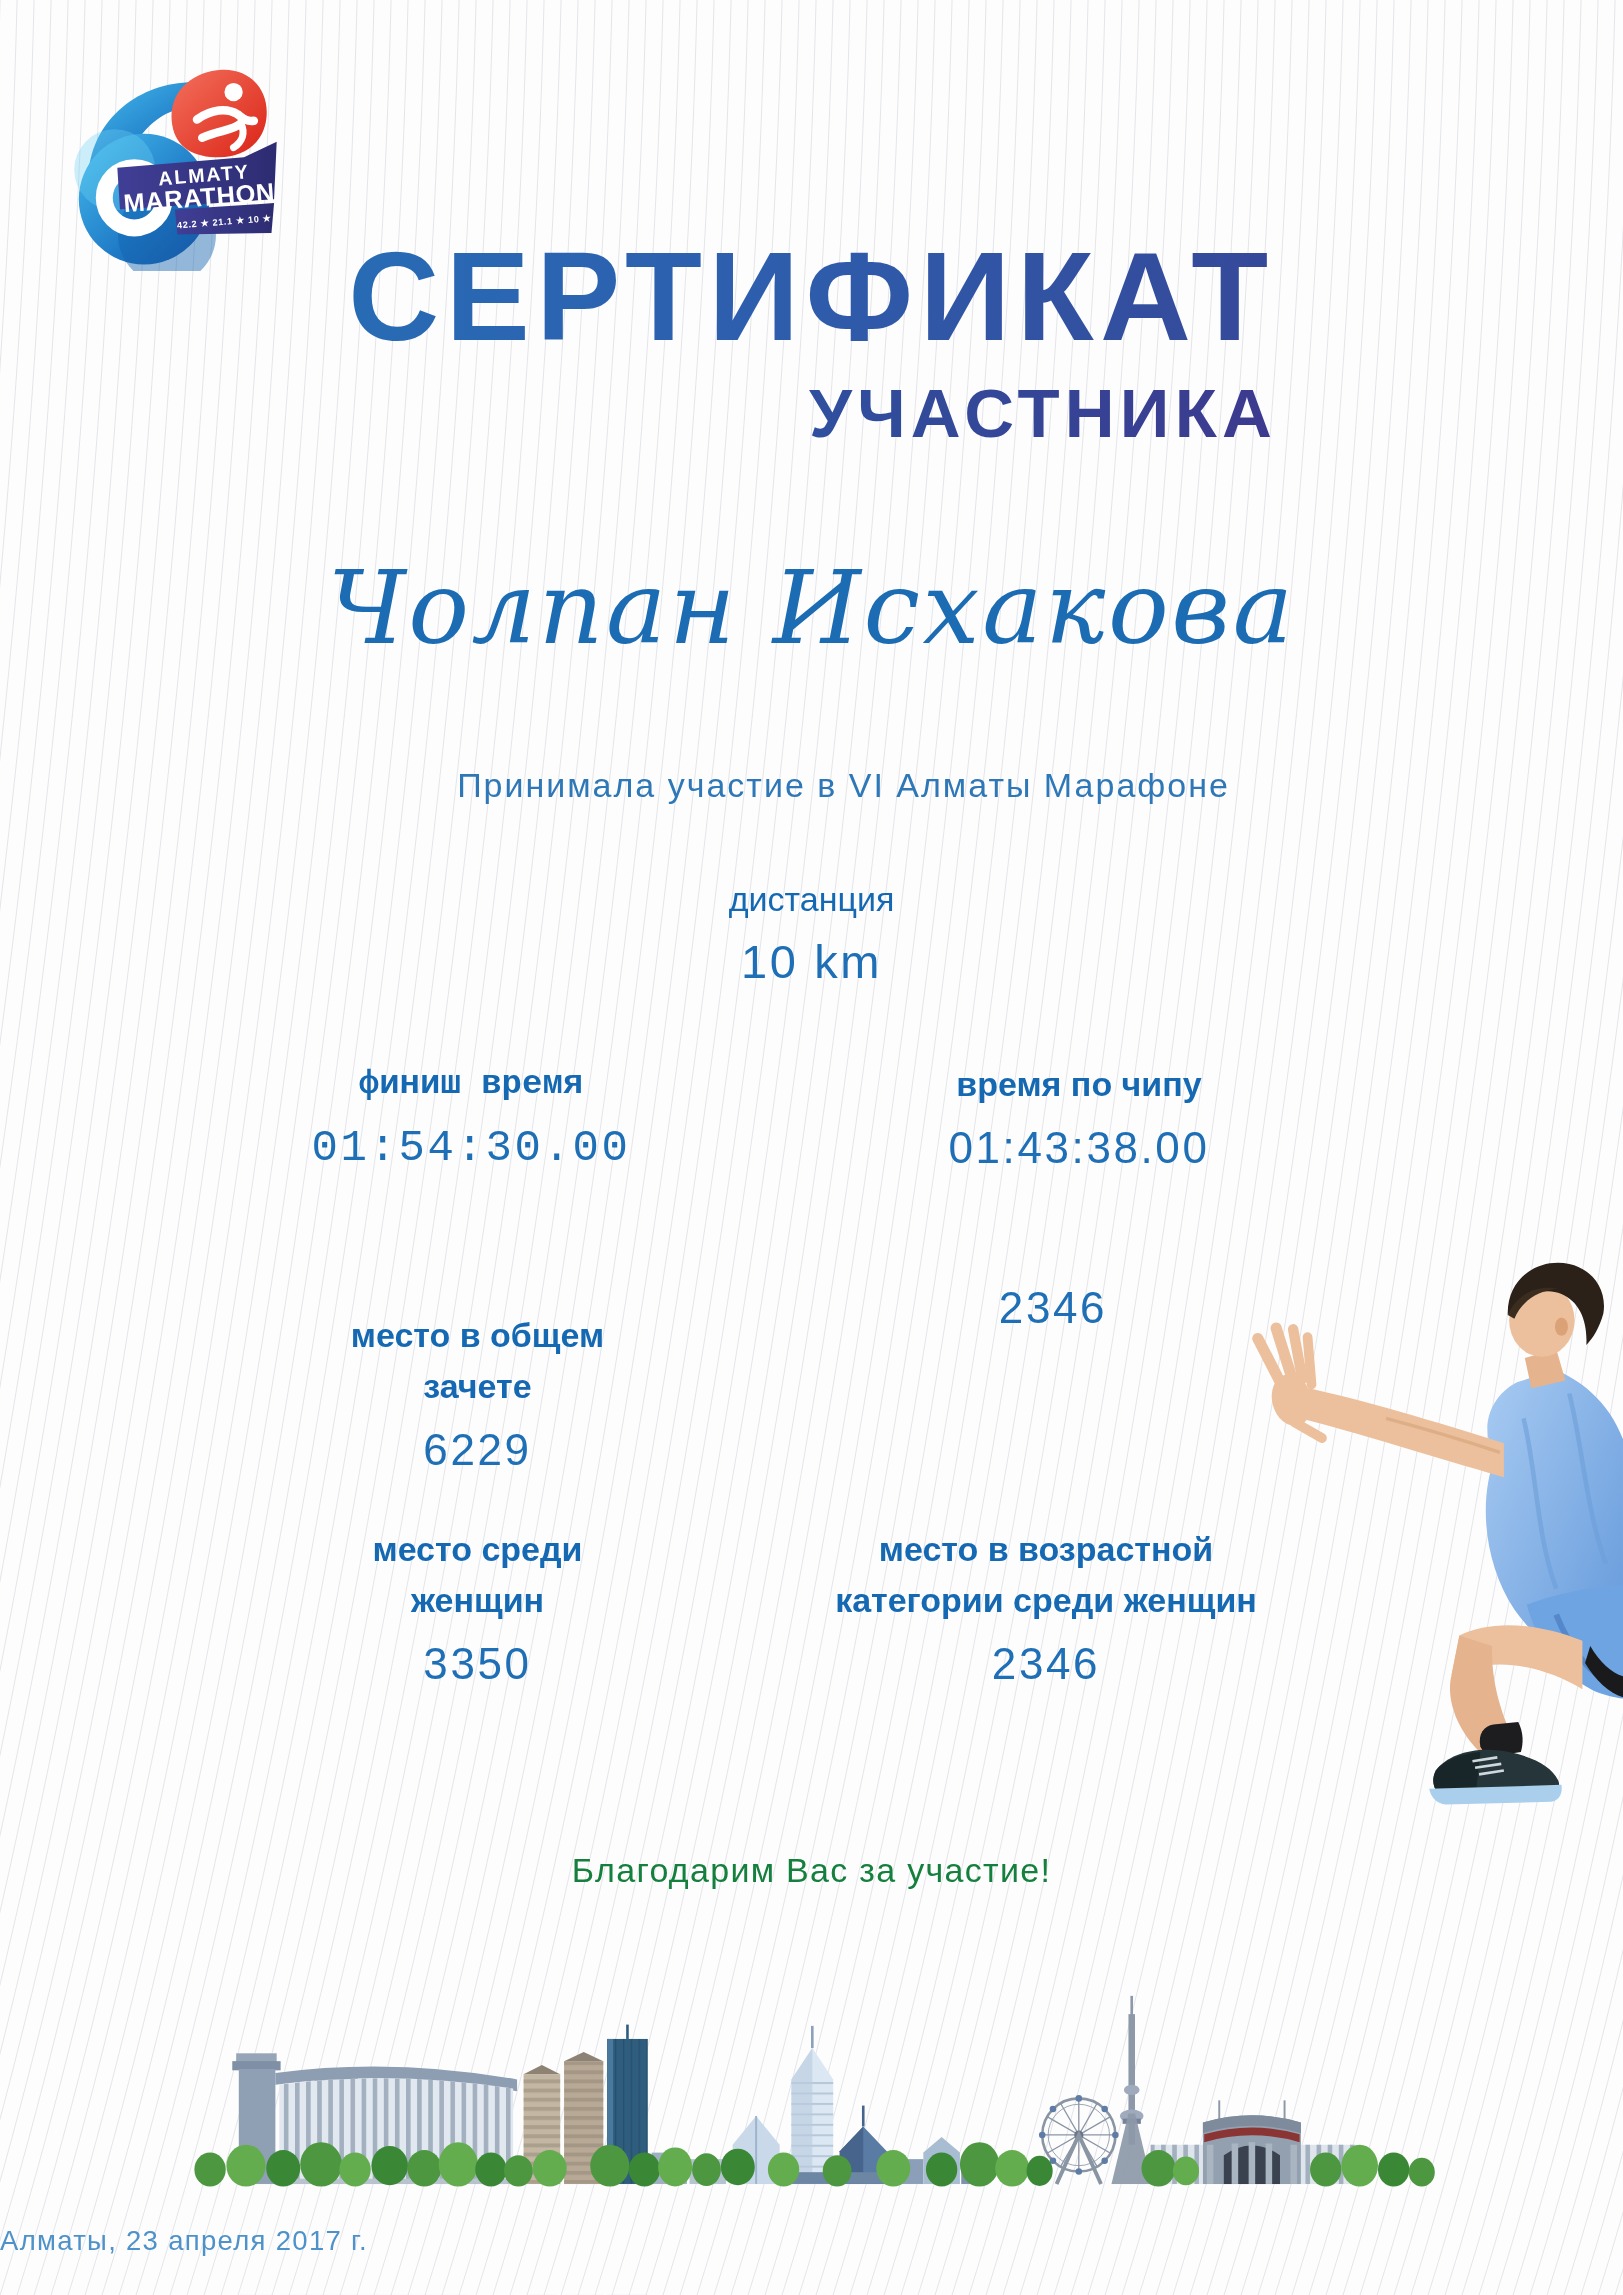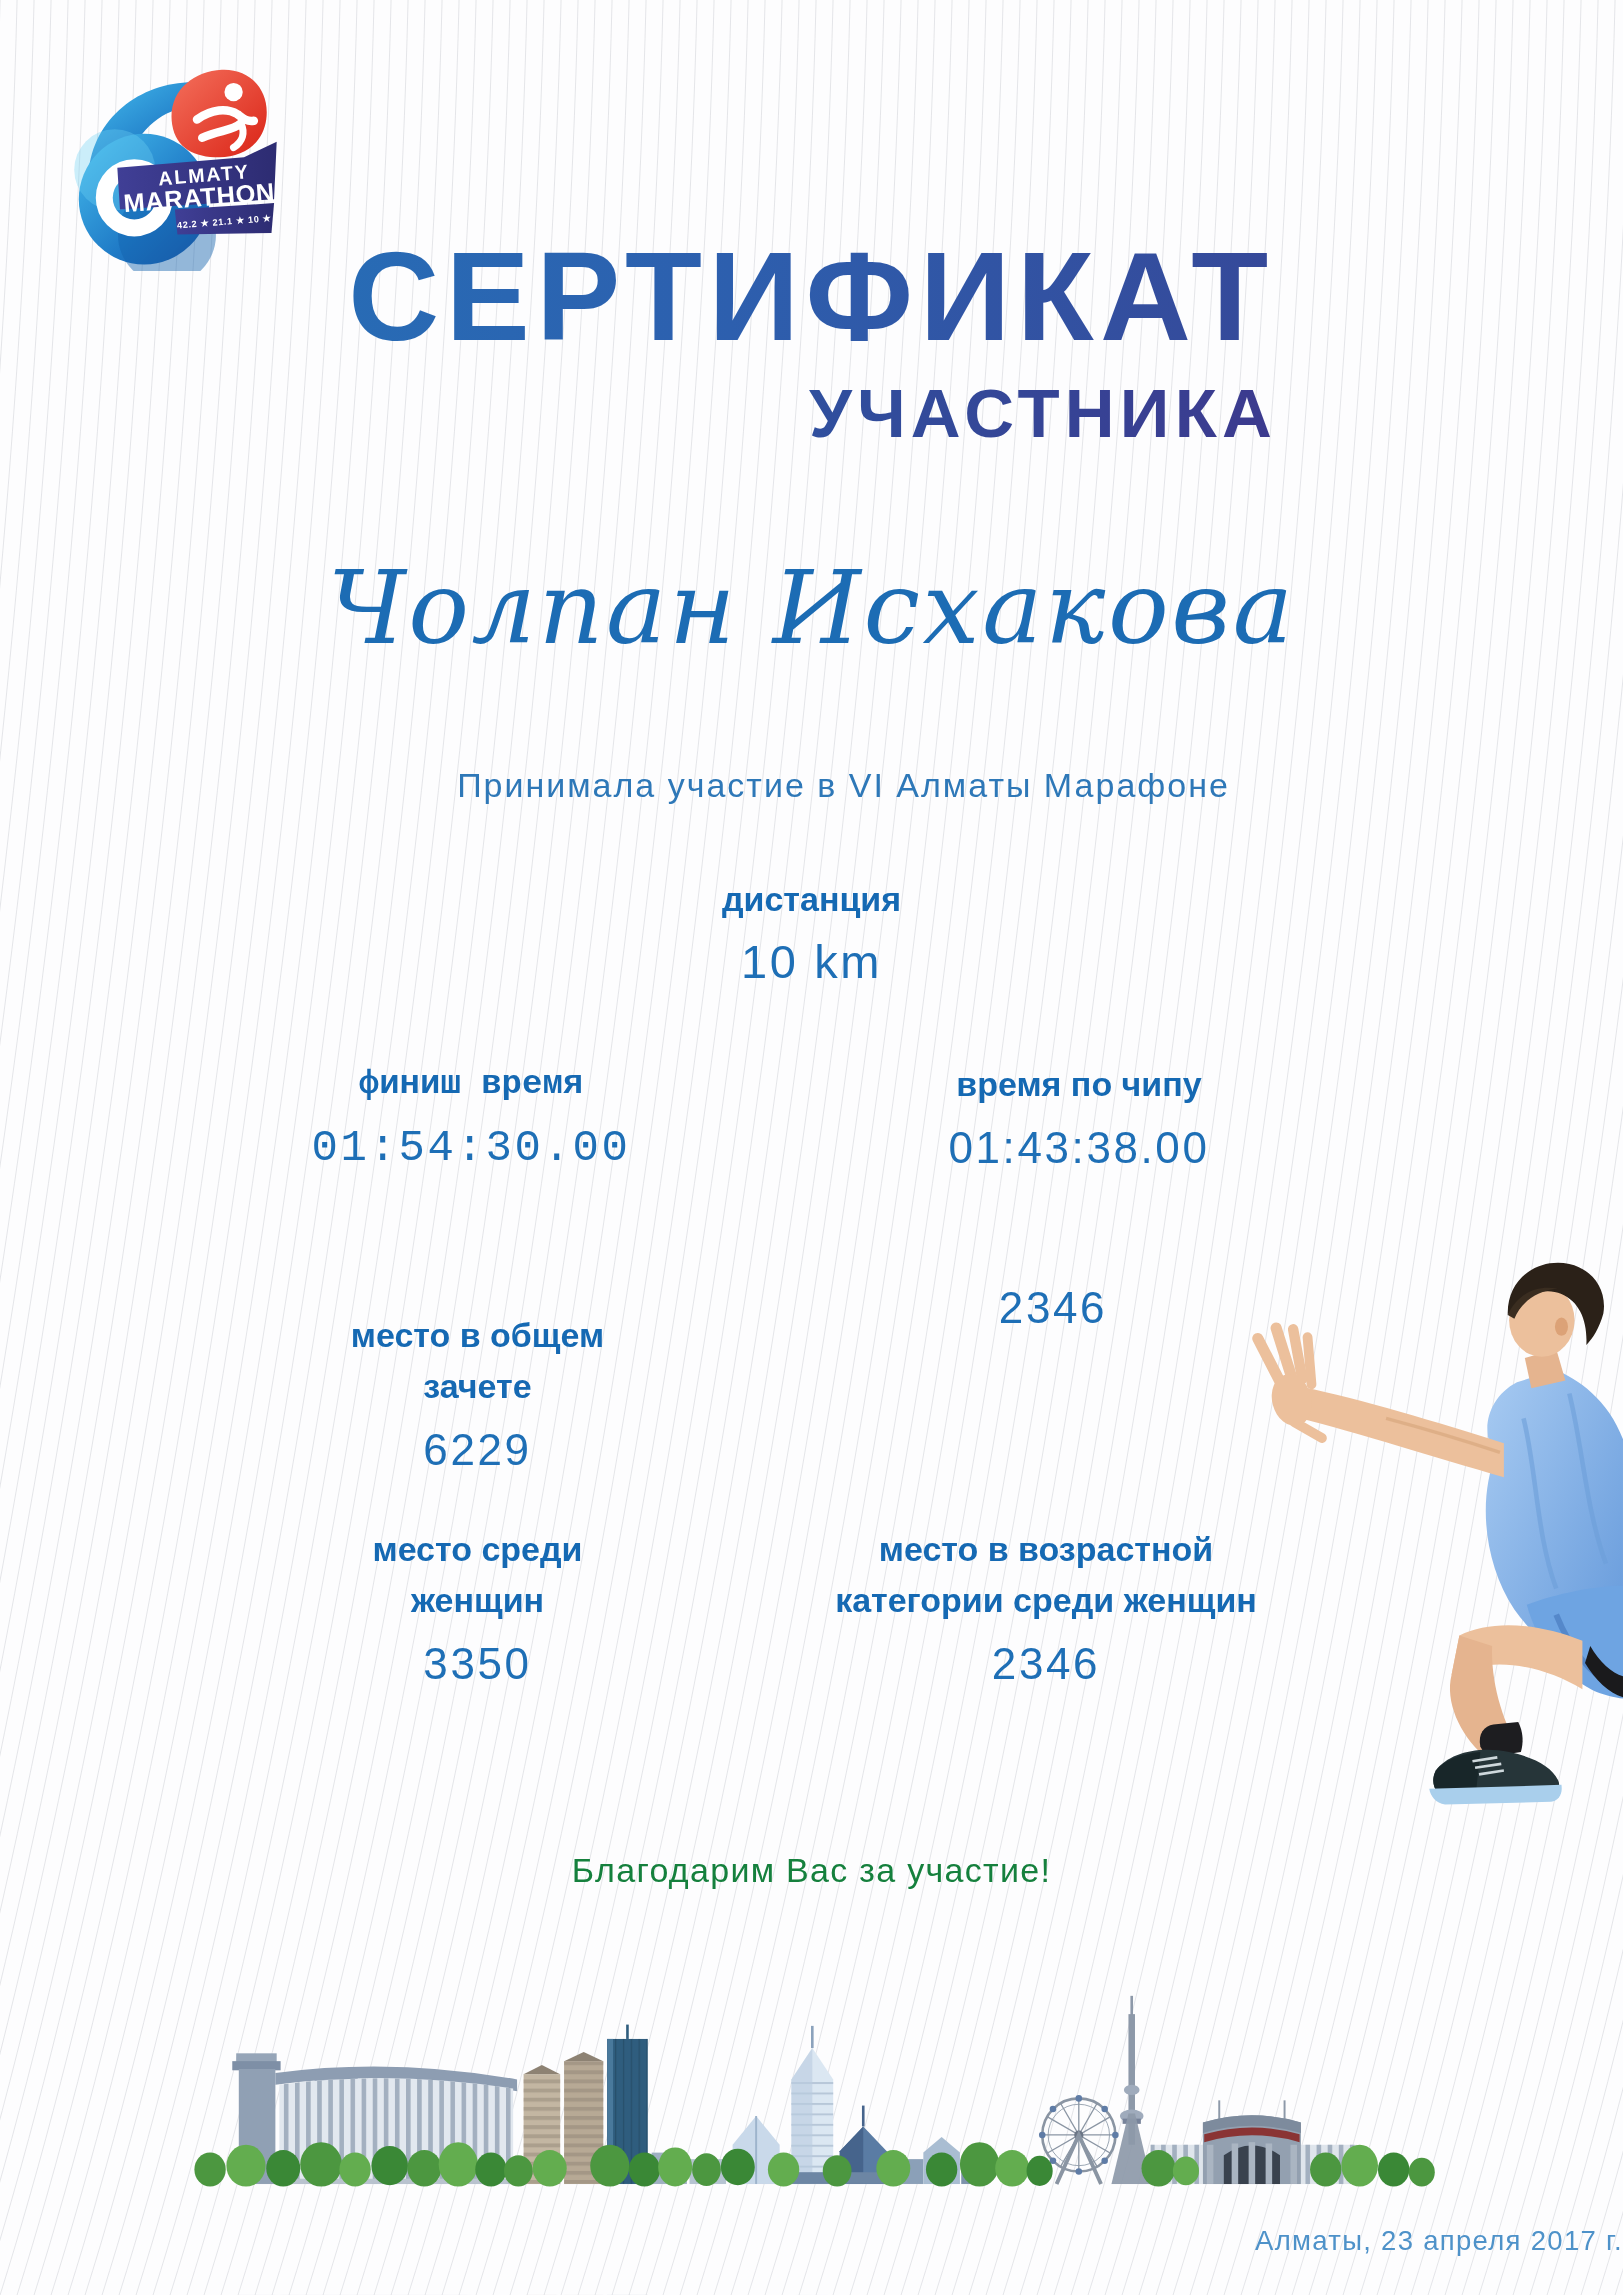--- a/index.html
+++ b/index.html
@@ -16,32 +16,32 @@
           -webkit-background-clip:text;background-clip:text;color:transparent;}
     .grad2{background:linear-gradient(90deg,#2f4f9e 0%,#3c3a8e 100%);
           -webkit-background-clip:text;background-clip:text;color:transparent;}
   }
   .name{position:absolute;left:0;top:548px;width:100%;text-align:center;
         font-family:"DejaVu Serif",serif;font-style:italic;font-size:101px;line-height:1.2;
         color:#1c6cb4;letter-spacing:2.6px;}
   .participation{position:absolute;left:0;top:766px;width:100%;text-align:center;
         font-size:34px;letter-spacing:2px;color:#2e78b8;padding-left:32px;}
   .dist-label{position:absolute;left:0;top:880px;width:100%;text-align:center;
-        font-size:34px;font-weight:bold;color:#1569b3;}
+        font-size:34px;font-weight:normal;color:#1569b3;}
   .dist-value{position:absolute;left:0;top:934px;width:100%;text-align:center;
         font-size:47px;letter-spacing:2.6px;color:#1e6fb6;}
   .cell{position:absolute;text-align:center;}
   .s-label{font-size:34px;line-height:51px;font-weight:bold;color:#1569b3;}
   .two .s-label{min-height:102px;}
   .s-value{font-size:44px;letter-spacing:2.6px;color:#1e6fb6;margin-top:13px;}
   .thanks{position:absolute;left:0;top:1851px;width:100%;text-align:center;
         font-size:34px;letter-spacing:1.3px;color:#15803d;}
   .runner{position:absolute;left:1229px;top:1222px;width:394px;height:589px;}
   .skyline{position:absolute;left:183px;top:1988px;width:1256px;height:307px;}
-  .date{position:absolute;left:0;top:2225px;width:100%;text-align:right;
+  .date{position:absolute;left:0;top:2225px;width:100%;text-align:left;
         font-size:27.5px;letter-spacing:1.3px;color:#4e92c9;}
   .logo-txt{fill:#ffffff;font-family:"Liberation Sans",sans-serif;font-weight:bold;}
 </style>
 </head>
 <body>
 
 <div class="page">
 
   <svg class="bg" viewBox="0 0 2482 3510" aria-hidden="true">
     <path id="bgpath" fill="none" stroke="#d8dade" stroke-width="1.2" opacity="0.85" d="M-520,3510 C-270,2720 -30,1250 0,0 M-494,3510 C-244,2720 -4,1250 26,0 M-468,3510 C-218,2720 22,1250 52,0 M-442,3510 C-192,2720 48,1250 78,0 M-416,3510 C-166,2720 74,1250 104,0 M-390,3510 C-140,2720 100,1250 130,0 M-364,3510 C-114,2720 126,1250 156,0 M-338,3510 C-88,2720 152,1250 182,0 M-312,3510 C-62,2720 178,1250 208,0 M-286,3510 C-36,2720 204,1250 234,0 M-260,3510 C-10,2720 230,1250 260,0 M-234,3510 C16,2720 256,1250 286,0 M-208,3510 C42,2720 282,1250 312,0 M-182,3510 C68,2720 308,1250 338,0 M-156,3510 C94,2720 334,1250 364,0 M-130,3510 C120,2720 360,1250 390,0 M-104,3510 C146,2720 386,1250 416,0 M-78,3510 C172,2720 412,1250 442,0 M-52,3510 C198,2720 438,1250 468,0 M-26,3510 C224,2720 464,1250 494,0 M0,3510 C250,2720 490,1250 520,0 M26,3510 C276,2720 516,1250 546,0 M52,3510 C302,2720 542,1250 572,0 M78,3510 C328,2720 568,1250 598,0 M104,3510 C354,2720 594,1250 624,0 M130,3510 C380,2720 620,1250 650,0 M156,3510 C406,2720 646,1250 676,0 M182,3510 C432,2720 672,1250 702,0 M208,3510 C458,2720 698,1250 728,0 M234,3510 C484,2720 724,1250 754,0 M260,3510 C510,2720 750,1250 780,0 M286,3510 C536,2720 776,1250 806,0 M312,3510 C562,2720 802,1250 832,0 M338,3510 C588,2720 828,1250 858,0 M364,3510 C614,2720 854,1250 884,0 M390,3510 C640,2720 880,1250 910,0 M416,3510 C666,2720 906,1250 936,0 M442,3510 C692,2720 932,1250 962,0 M468,3510 C718,2720 958,1250 988,0 M494,3510 C744,2720 984,1250 1014,0 M520,3510 C770,2720 1010,1250 1040,0 M546,3510 C796,2720 1036,1250 1066,0 M572,3510 C822,2720 1062,1250 1092,0 M598,3510 C848,2720 1088,1250 1118,0 M624,3510 C874,2720 1114,1250 1144,0 M650,3510 C900,2720 1140,1250 1170,0 M676,3510 C926,2720 1166,1250 1196,0 M702,3510 C952,2720 1192,1250 1222,0 M728,3510 C978,2720 1218,1250 1248,0 M754,3510 C1004,2720 1244,1250 1274,0 M780,3510 C1030,2720 1270,1250 1300,0 M806,3510 C1056,2720 1296,1250 1326,0 M832,3510 C1082,2720 1322,1250 1352,0 M858,3510 C1108,2720 1348,1250 1378,0 M884,3510 C1134,2720 1374,1250 1404,0 M910,3510 C1160,2720 1400,1250 1430,0 M936,3510 C1186,2720 1426,1250 1456,0 M962,3510 C1212,2720 1452,1250 1482,0 M988,3510 C1238,2720 1478,1250 1508,0 M1014,3510 C1264,2720 1504,1250 1534,0 M1040,3510 C1290,2720 1530,1250 1560,0 M1066,3510 C1316,2720 1556,1250 1586,0 M1092,3510 C1342,2720 1582,1250 1612,0 M1118,3510 C1368,2720 1608,1250 1638,0 M1144,3510 C1394,2720 1634,1250 1664,0 M1170,3510 C1420,2720 1660,1250 1690,0 M1196,3510 C1446,2720 1686,1250 1716,0 M1222,3510 C1472,2720 1712,1250 1742,0 M1248,3510 C1498,2720 1738,1250 1768,0 M1274,3510 C1524,2720 1764,1250 1794,0 M1300,3510 C1550,2720 1790,1250 1820,0 M1326,3510 C1576,2720 1816,1250 1846,0 M1352,3510 C1602,2720 1842,1250 1872,0 M1378,3510 C1628,2720 1868,1250 1898,0 M1404,3510 C1654,2720 1894,1250 1924,0 M1430,3510 C1680,2720 1920,1250 1950,0 M1456,3510 C1706,2720 1946,1250 1976,0 M1482,3510 C1732,2720 1972,1250 2002,0 M1508,3510 C1758,2720 1998,1250 2028,0 M1534,3510 C1784,2720 2024,1250 2054,0 M1560,3510 C1810,2720 2050,1250 2080,0 M1586,3510 C1836,2720 2076,1250 2106,0 M1612,3510 C1862,2720 2102,1250 2132,0 M1638,3510 C1888,2720 2128,1250 2158,0 M1664,3510 C1914,2720 2154,1250 2184,0 M1690,3510 C1940,2720 2180,1250 2210,0 M1716,3510 C1966,2720 2206,1250 2236,0 M1742,3510 C1992,2720 2232,1250 2262,0 M1768,3510 C2018,2720 2258,1250 2288,0 M1794,3510 C2044,2720 2284,1250 2314,0 M1820,3510 C2070,2720 2310,1250 2340,0 M1846,3510 C2096,2720 2336,1250 2366,0 M1872,3510 C2122,2720 2362,1250 2392,0 M1898,3510 C2148,2720 2388,1250 2418,0 M1924,3510 C2174,2720 2414,1250 2444,0 M1950,3510 C2200,2720 2440,1250 2470,0 M1976,3510 C2226,2720 2466,1250 2496,0 M2002,3510 C2252,2720 2492,1250 2522,0 M2028,3510 C2278,2720 2518,1250 2548,0 M2054,3510 C2304,2720 2544,1250 2574,0 M2080,3510 C2330,2720 2570,1250 2600,0 M2106,3510 C2356,2720 2596,1250 2626,0 M2132,3510 C2382,2720 2622,1250 2652,0 M2158,3510 C2408,2720 2648,1250 2678,0 M2184,3510 C2434,2720 2674,1250 2704,0 M2210,3510 C2460,2720 2700,1250 2730,0 M2236,3510 C2486,2720 2726,1250 2756,0 M2262,3510 C2512,2720 2752,1250 2782,0 M2288,3510 C2538,2720 2778,1250 2808,0 M2314,3510 C2564,2720 2804,1250 2834,0 M2340,3510 C2590,2720 2830,1250 2860,0 M2366,3510 C2616,2720 2856,1250 2886,0 M2392,3510 C2642,2720 2882,1250 2912,0 M2418,3510 C2668,2720 2908,1250 2938,0 M2444,3510 C2694,2720 2934,1250 2964,0 M2470,3510 C2720,2720 2960,1250 2990,0 M2496,3510 C2746,2720 2986,1250 3016,0 M2522,3510 C2772,2720 3012,1250 3042,0 M2548,3510 C2798,2720 3038,1250 3068,0"></path>

